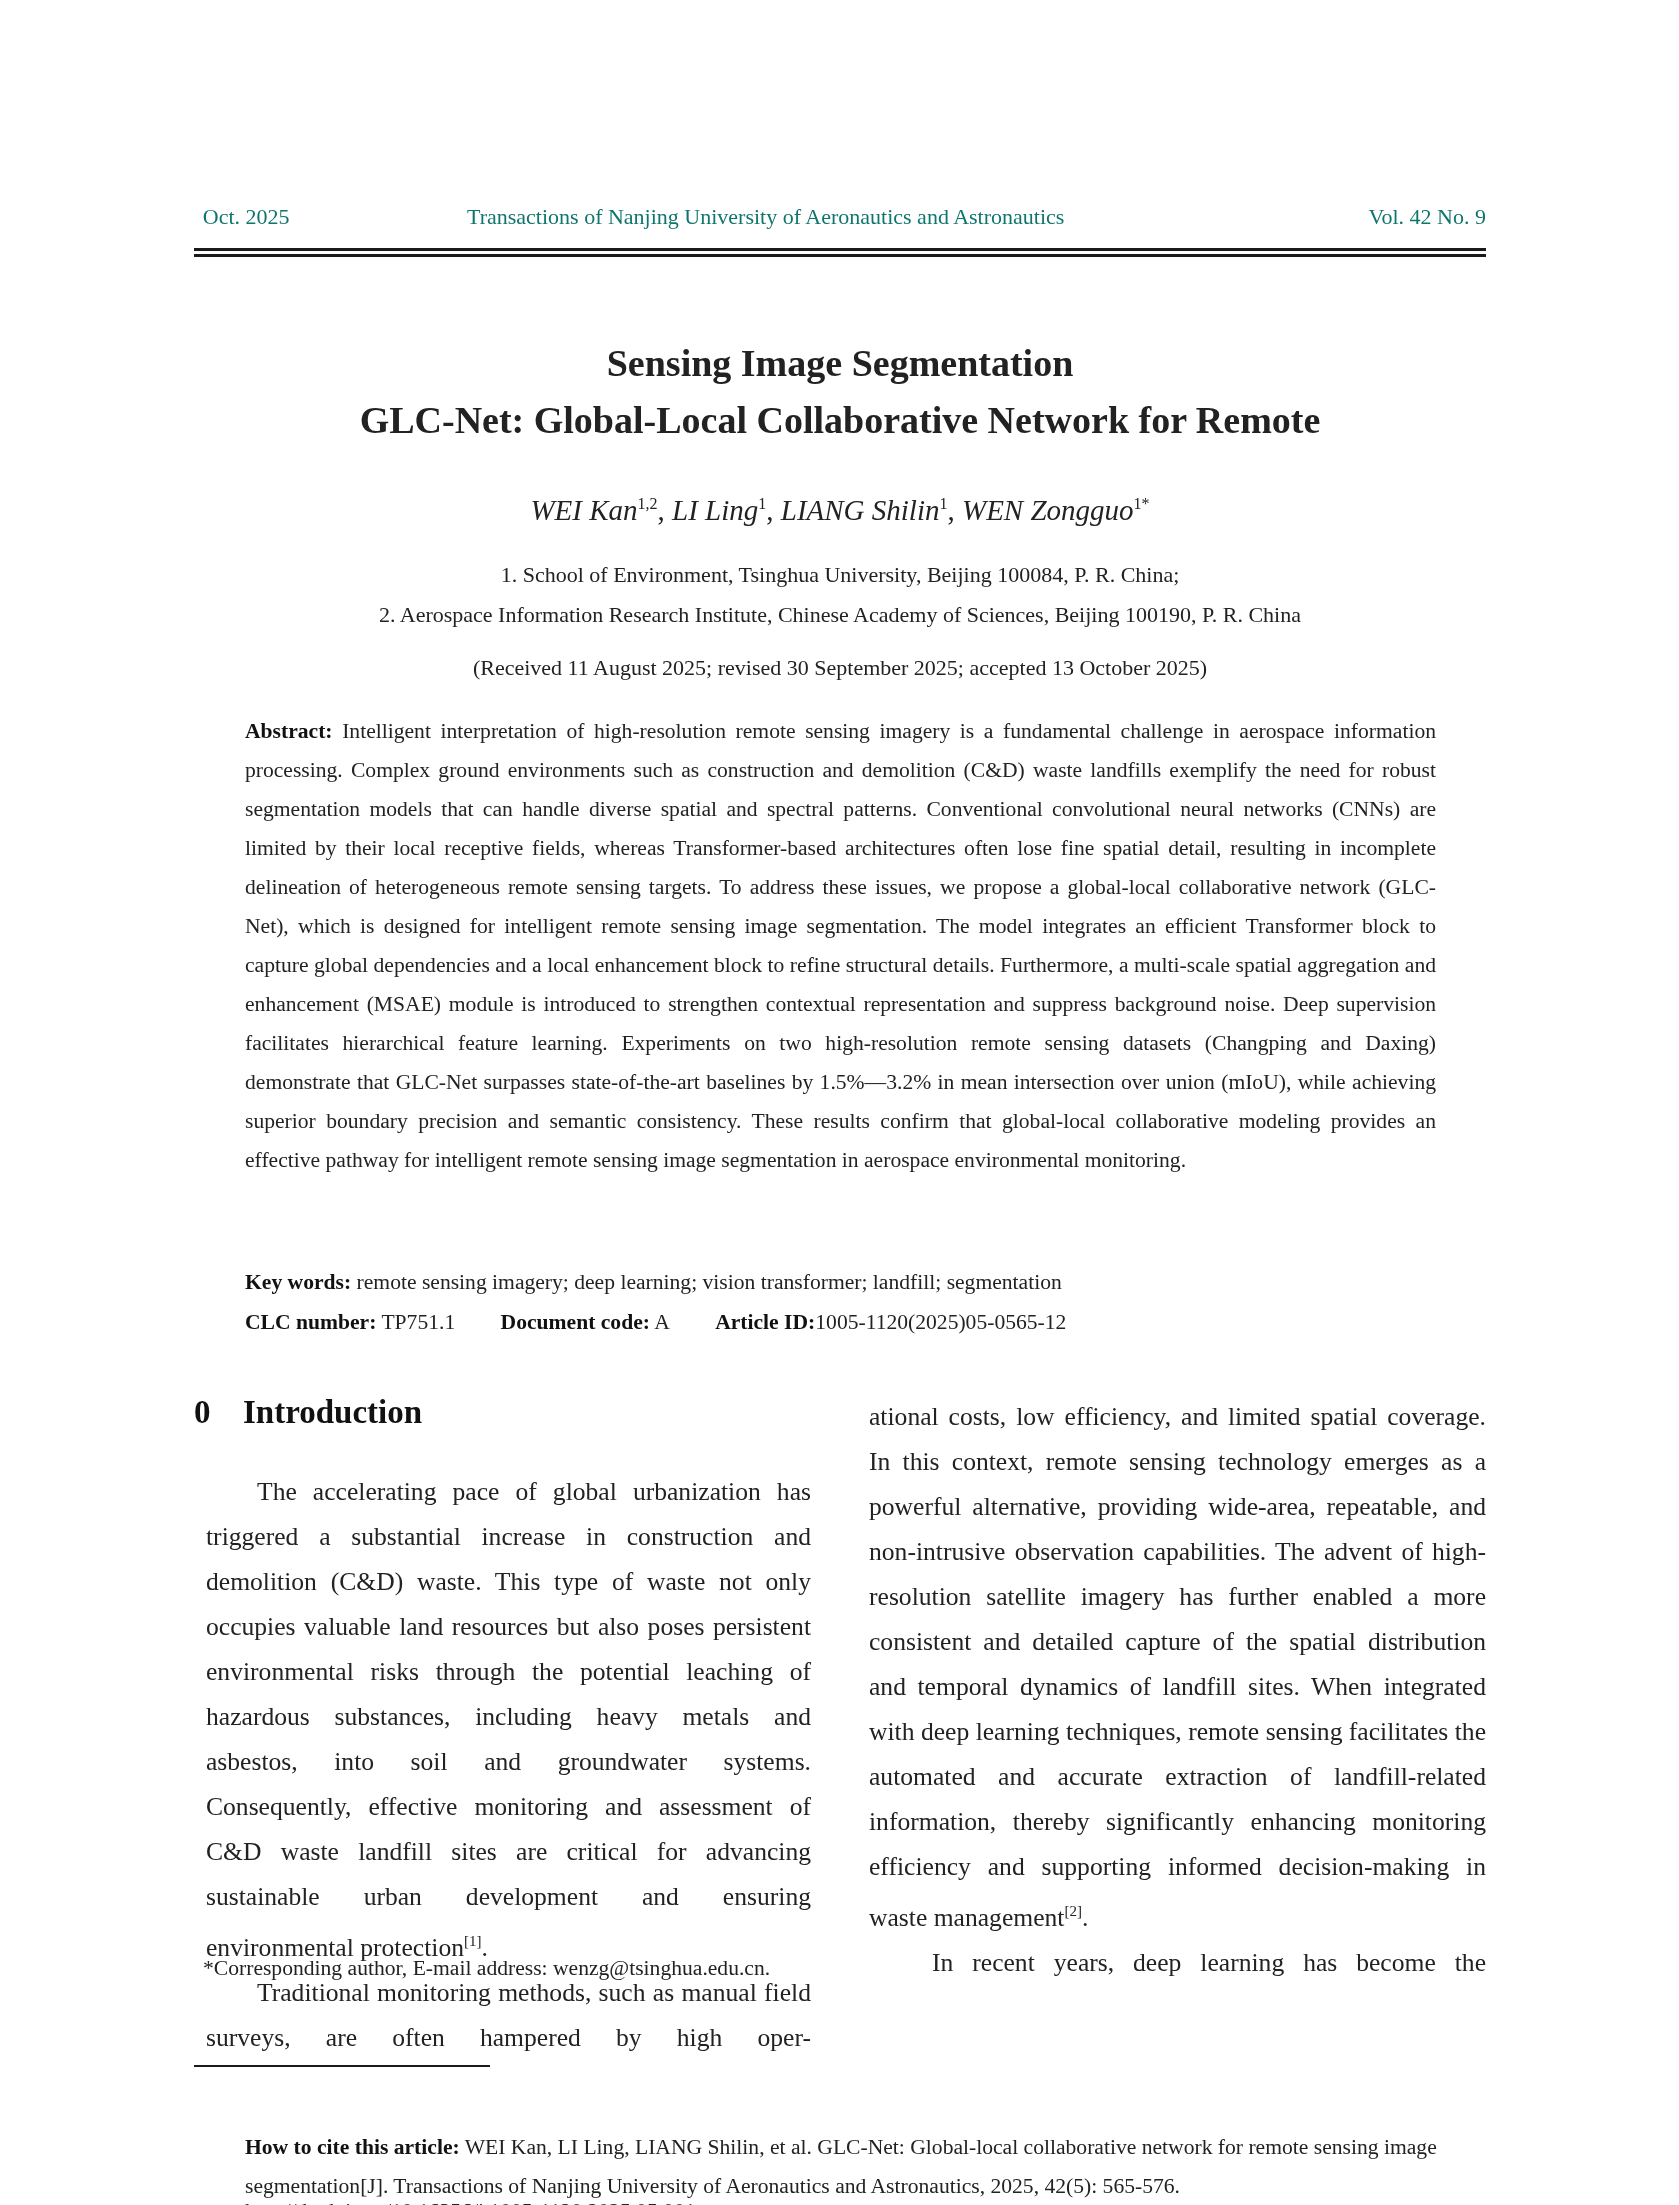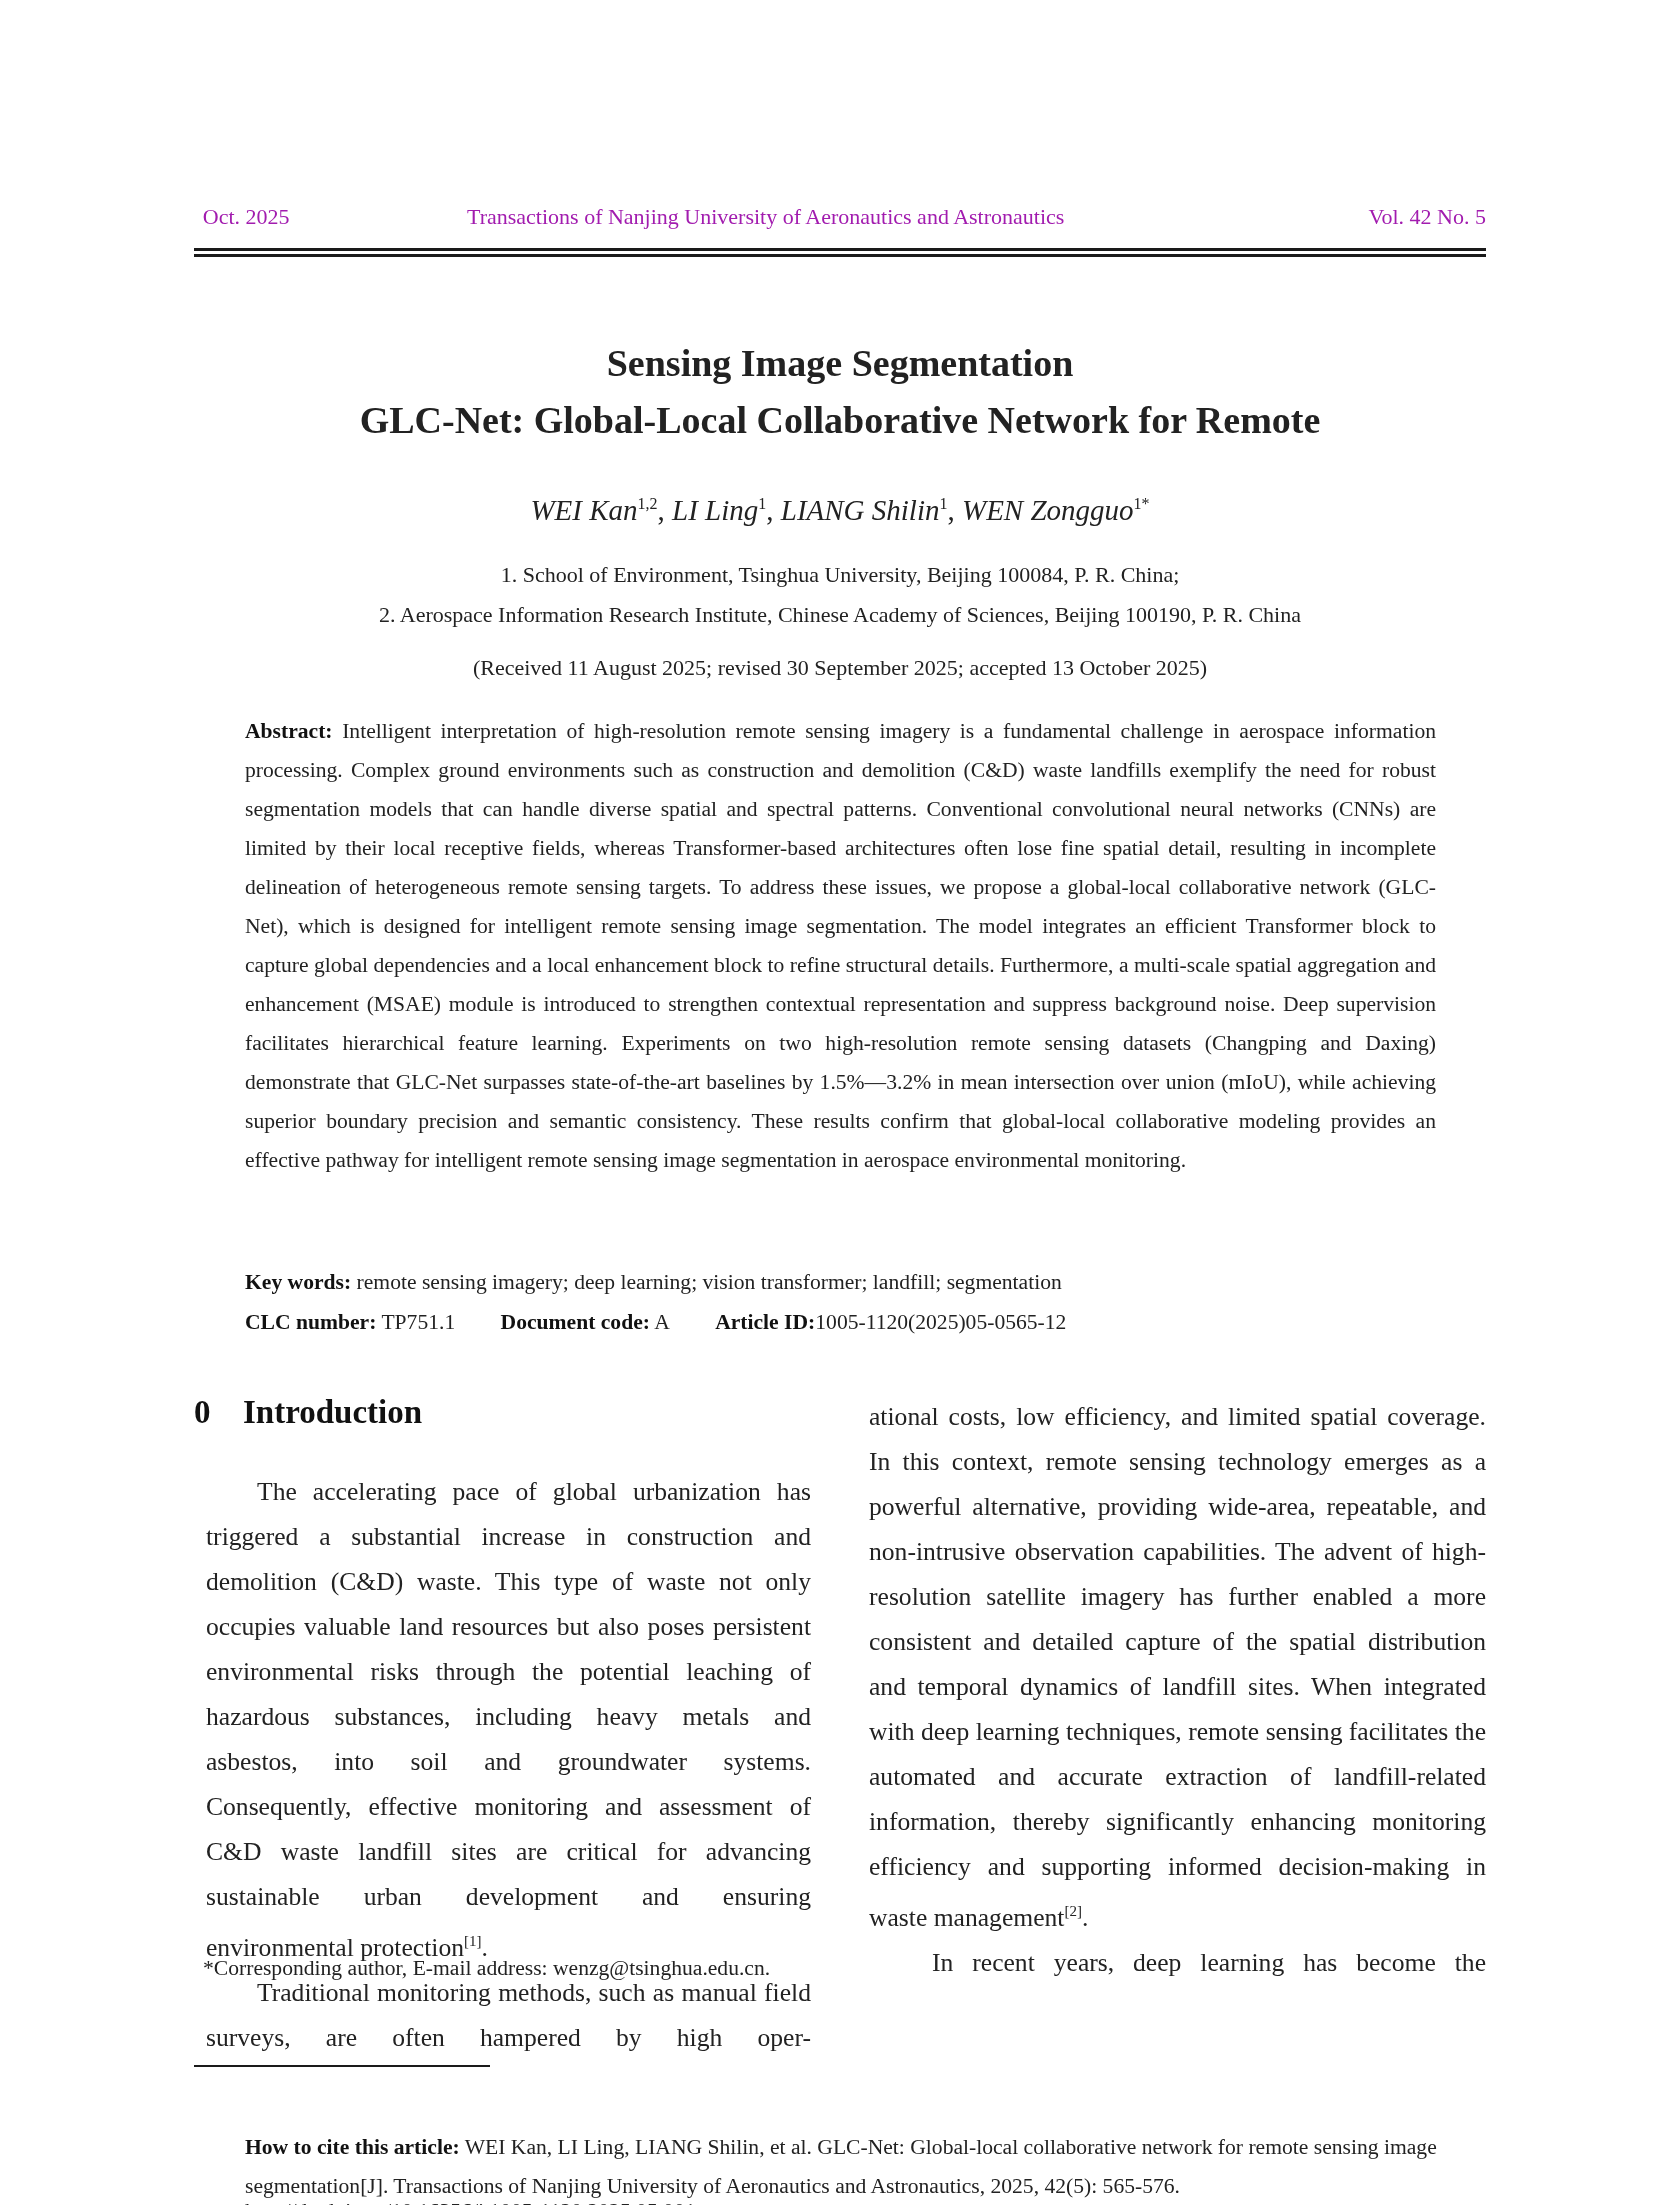--- a/index.html
+++ b/index.html
@@ -1,19 +1,19 @@
 <!DOCTYPE html>
 <html style="font-size:7px"><head>
 <meta charset="utf-8">
 <style>
   html, body { margin:0; padding:0; background:#ffffff; }
   body { width:1680px; height:2357px; position:relative; overflow:hidden;
          font-family:"Liberation Serif","DejaVu Serif",serif; color:#1a1a1a; }
   .abs { position:absolute; }
-  .running-head { top:204px; left:194px; width:1292px; height:31px; font-size:22px; color:#a21caf; }
+  .running-head { top:204px; left:194px; width:1292px; height:31px; font-size:22px; color:#0f766e; }
   .running-head span { position:absolute; top:0; white-space:nowrap; }
   .rh-left { left:8.8px; }
   .rh-center { left:273px; }
   .rh-right { right:0; }
   .rule { left:194px; width:1292px; height:2.6px; background:#1a1a1a; }
   .title { top:335px; left:194px; width:1292px; text-align:center; font-size:38px; font-weight:bold; line-height:57px; color:#222; }
   .authors { top:494px; left:194px; width:1292px; text-align:center; font-size:29px; font-style:italic; color:#222; }
   .authors sup { font-size:16px; font-style:normal; }
   .aff { left:194px; width:1292px; text-align:center; font-size:22px; color:#222; }
   .received { top:655px; left:194px; width:1292px; text-align:center; font-size:22px; color:#222; }
@@ -34,21 +34,21 @@
   .fn { left:194px; width:1292px; font-size:21.6px; color:#222; }
   .cite { top:2115px; left:245px; width:1242px; font-size:21.6px; line-height:39px; color:#222;margin-top:13px; }
   .doi { top:2199px; left:245px; font-size:21.6px; color:#222; }
 </style>
 </head>
 <body>
 
 <div class="abs running-head">
   <span class="rh-left">Oct. 2025</span>
   <span class="rh-center">Transactions of Nanjing University of Aeronautics and Astronautics</span>
-  <span class="rh-right">Vol. 42 No. 5</span>
+  <span class="rh-right">Vol. 42 No. 9</span>
 </div>
 <div class="abs rule" style="top:248px;"></div>
 <div class="abs rule" style="top:254px;"></div>
 
 <div class="abs title">
   <div>Sensing Image Segmentation</div>
   <div>GLC-Net: Global-Local Collaborative Network for Remote</div>
 </div>
 
 <div class="abs authors">

